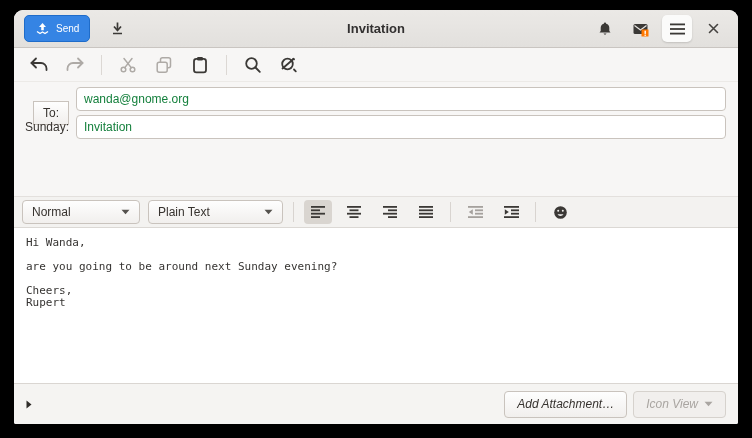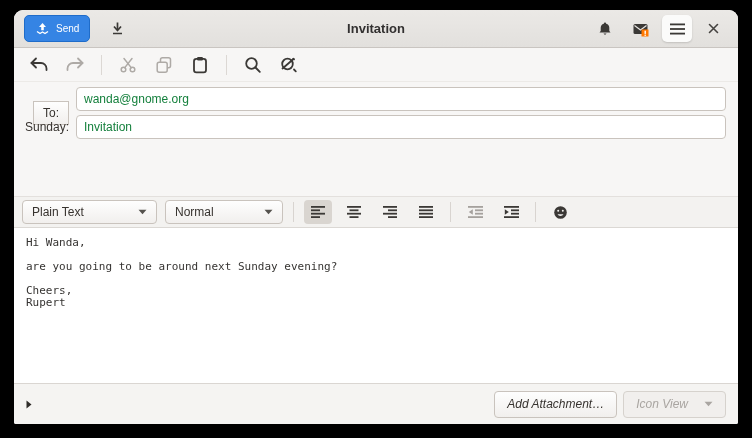--- a/index.html
+++ b/index.html
@@ -75,21 +75,21 @@
   .attachbar {
     flex:0 0 41px; background:#f5f4f2; border-top:1px solid #dad6d2;
     display:flex; align-items:center; padding:0 12px; gap:8px;
   }
   .expander { display:flex; align-items:center; gap:7px; font-size:12px; color:#2f2c29; cursor:pointer; }
   .attach-right { margin-left:auto; display:flex; align-items:center; gap:6px; }
   .push-btn {
     height:27px; padding:0 12px; font-size:12px; color:#37332f;
     background:linear-gradient(#fefefe,#f1efed); border:1px solid #c9c3bd; border-radius:4px; cursor:pointer;font-style:italic;
   }
-  .push-btn.disabled { color:#a9a5a1; background:#f1efed; border-color:#d6d2cd; display:flex; align-items:center; gap:16px;justify-content:space-between; }
+  .push-btn.disabled { color:#a9a5a1; background:#f1efed; border-color:#d6d2cd; display:flex; align-items:center; gap:6px;justify-content:space-between; }
 </style>
 </head>
 <body>
 
 <div class="stage">
   <div class="window">
 
     <div class="headerbar">
       <div class="hb-title">Invitation</div>
 
@@ -230,30 +230,30 @@
       </div>
 
 
       <div class="frow">
         <div class="flabel">Sunday:</div>
         <input class="entry" style="margin-right: 6px;" value="Invitation">
       </div>
     </div>
 
     <div class="formatbar">
+      <div class="fmt-dd narrow">
+        <span>Normal</span>
+        <span style="display:flex">
+          <svg width="9" height="6" viewBox="0 0 9 6">
+              <path d="M0.5 0.8 H8.5 L4.5 5.2 Z" fill="#55524e"></path>
+            </svg>
+        </span>
+      </div>
       <div class="fmt-dd">
         <span>Plain Text</span>
-        <span style="display:flex">
-          <svg width="9" height="6" viewBox="0 0 9 6">
-              <path d="M0.5 0.8 H8.5 L4.5 5.2 Z" fill="#55524e"></path>
-            </svg>
-        </span>
-      </div>
-      <div class="fmt-dd narrow">
-        <span>Normal</span>
         <span style="display:flex">
           <svg width="9" height="6" viewBox="0 0 9 6">
               <path d="M0.5 0.8 H8.5 L4.5 5.2 Z" fill="#55524e"></path>
             </svg>
         </span>
       </div>
       <div class="fmt-sep"></div>
 
       <button class="toggle active">
         <span style="display:flex">

